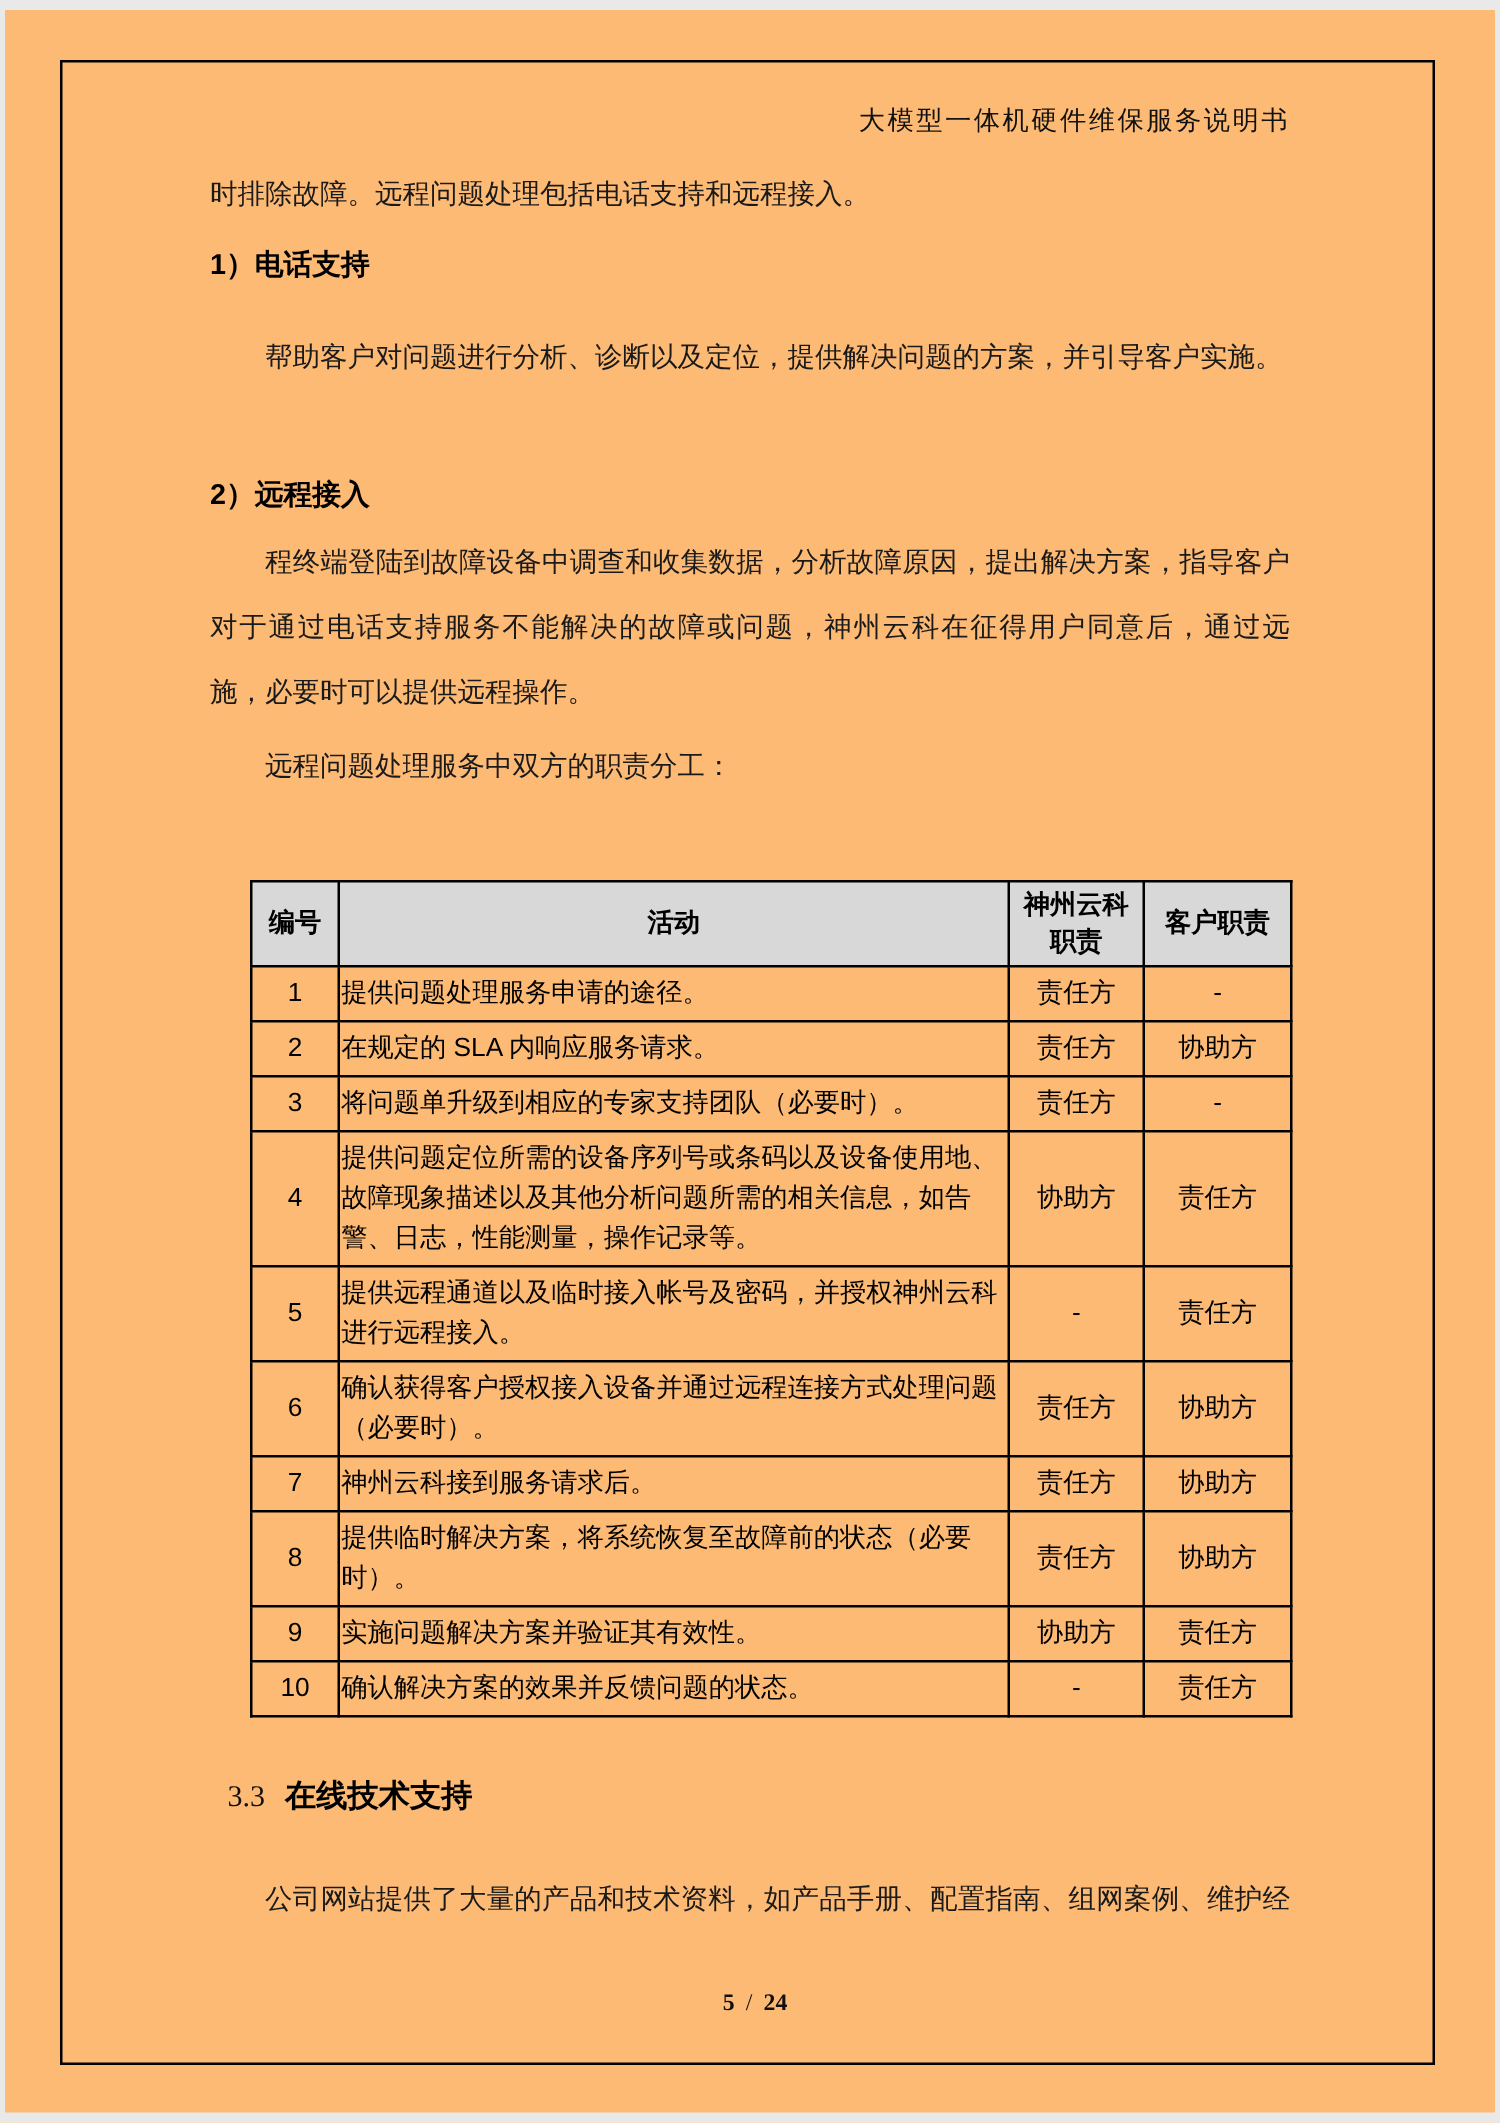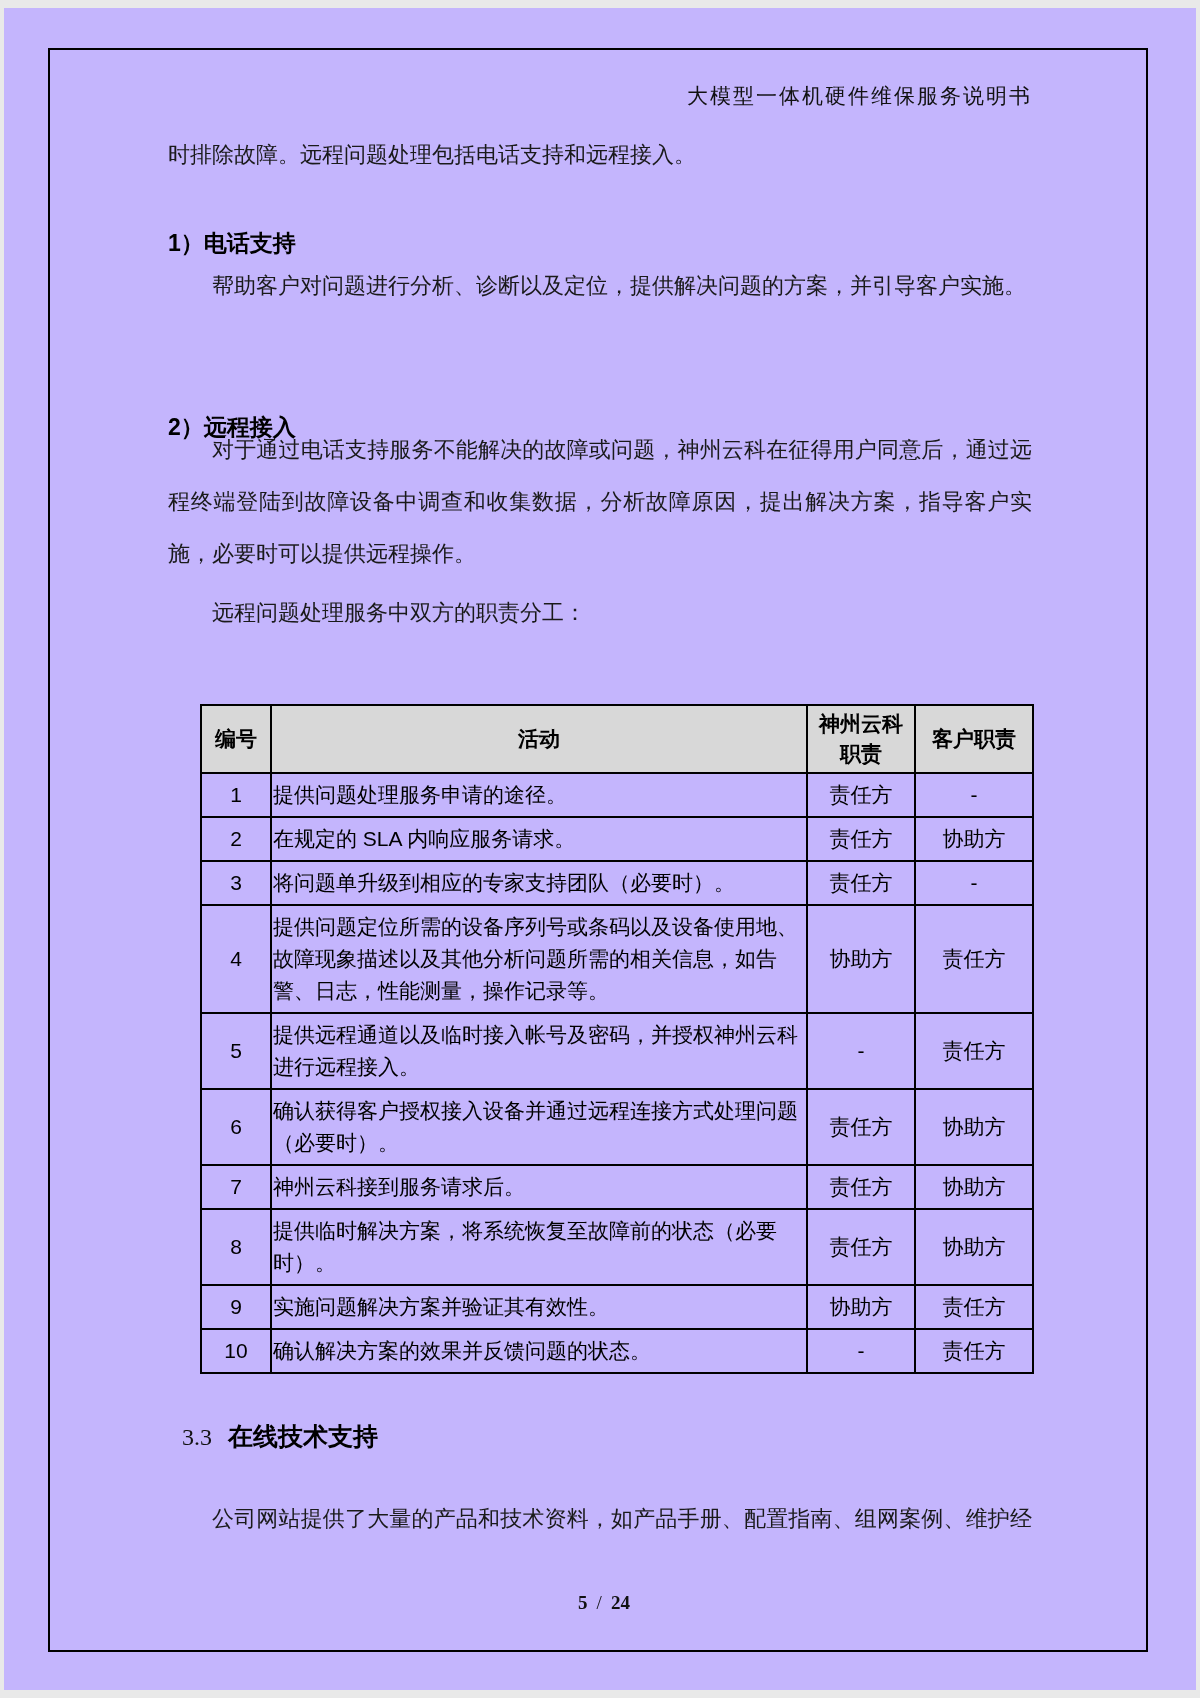--- a/index.html
+++ b/index.html
@@ -1,26 +1,26 @@
 <!DOCTYPE html>
 <html><head>
 <meta charset="utf-8">
 <style>
   html,body{margin:0;padding:0;}
   body{background:#ffffff;font-family:"Liberation Sans", sans-serif;}
   .canvas{position:relative;width:1200px;height:1698px;background:#e9e9e9;overflow:hidden;}
-  .page{position:absolute;left:4px;top:8px;width:1192px;height:1682px;background:#c4b5fd;}
+  .page{position:absolute;left:4px;top:8px;width:1192px;height:1682px;background:#fdba74;}
   .frame{position:absolute;left:44px;top:40px;width:1100px;height:1604px;border:2px solid #000;box-sizing:border-box;}
   
   .doc-header{position:absolute;left:164px;top:74px;width:864px;text-align:right;
     font-family:"Liberation Serif", serif;font-size:21px;color:#111;letter-spacing:2px;}
   
   .btxt{position:absolute;left:164px;width:864px;font-size:22px;color:#1a1a1a;line-height:34px;}
   .intro{top:130px;}
-  .hsec{position:absolute;left:164px;width:864px;font-size:23px;font-weight:bold;color:#000;margin-top:32px;}
+  .hsec{position:absolute;left:164px;width:864px;font-size:23px;font-weight:bold;color:#000;}
   .h1{top:188px;}
   .h2{top:372px;}
   .para{position:absolute;left:164px;width:864px;font-size:22px;color:#1a1a1a;}
   .para .pline{line-height:52px;height:52px;text-align:justify;text-align-last:justify;overflow:hidden;}
   .para .pline:first-of-type{text-indent:44px;}
   .para .pline:last-of-type{text-align:center;text-align-last:left;}
   .para1{top:250px;}
   .para1 .pline{line-height:55px;height:55px;}
   .para2{top:416px;}
   .lead-in{top:588px;text-indent:44px;}
@@ -59,23 +59,23 @@
 
 
         <div class="pline">帮助客户对问题进行分析、诊断以及定位，提供解决问题的方案，并引导客户实施。</div>
 
     </div>
 
     <div class="hsec h2">2）远程接入</div>
 
     <div class="para para2">
 
+        <div class="pline">程终端登陆到故障设备中调查和收集数据，分析故障原因，提出解决方案，指导客户实</div>
+
         <div class="pline">对于通过电话支持服务不能解决的故障或问题，神州云科在征得用户同意后，通过远</div>
-
-        <div class="pline">程终端登陆到故障设备中调查和收集数据，分析故障原因，提出解决方案，指导客户实</div>
 
         <div class="pline">施，必要时可以提供远程操作。</div>
 
     </div>
 
     <div class="btxt lead-in">远程问题处理服务中双方的职责分工：</div>
 
     <table class="resp-table">
       <colgroup>
         <col style="width:70px">

